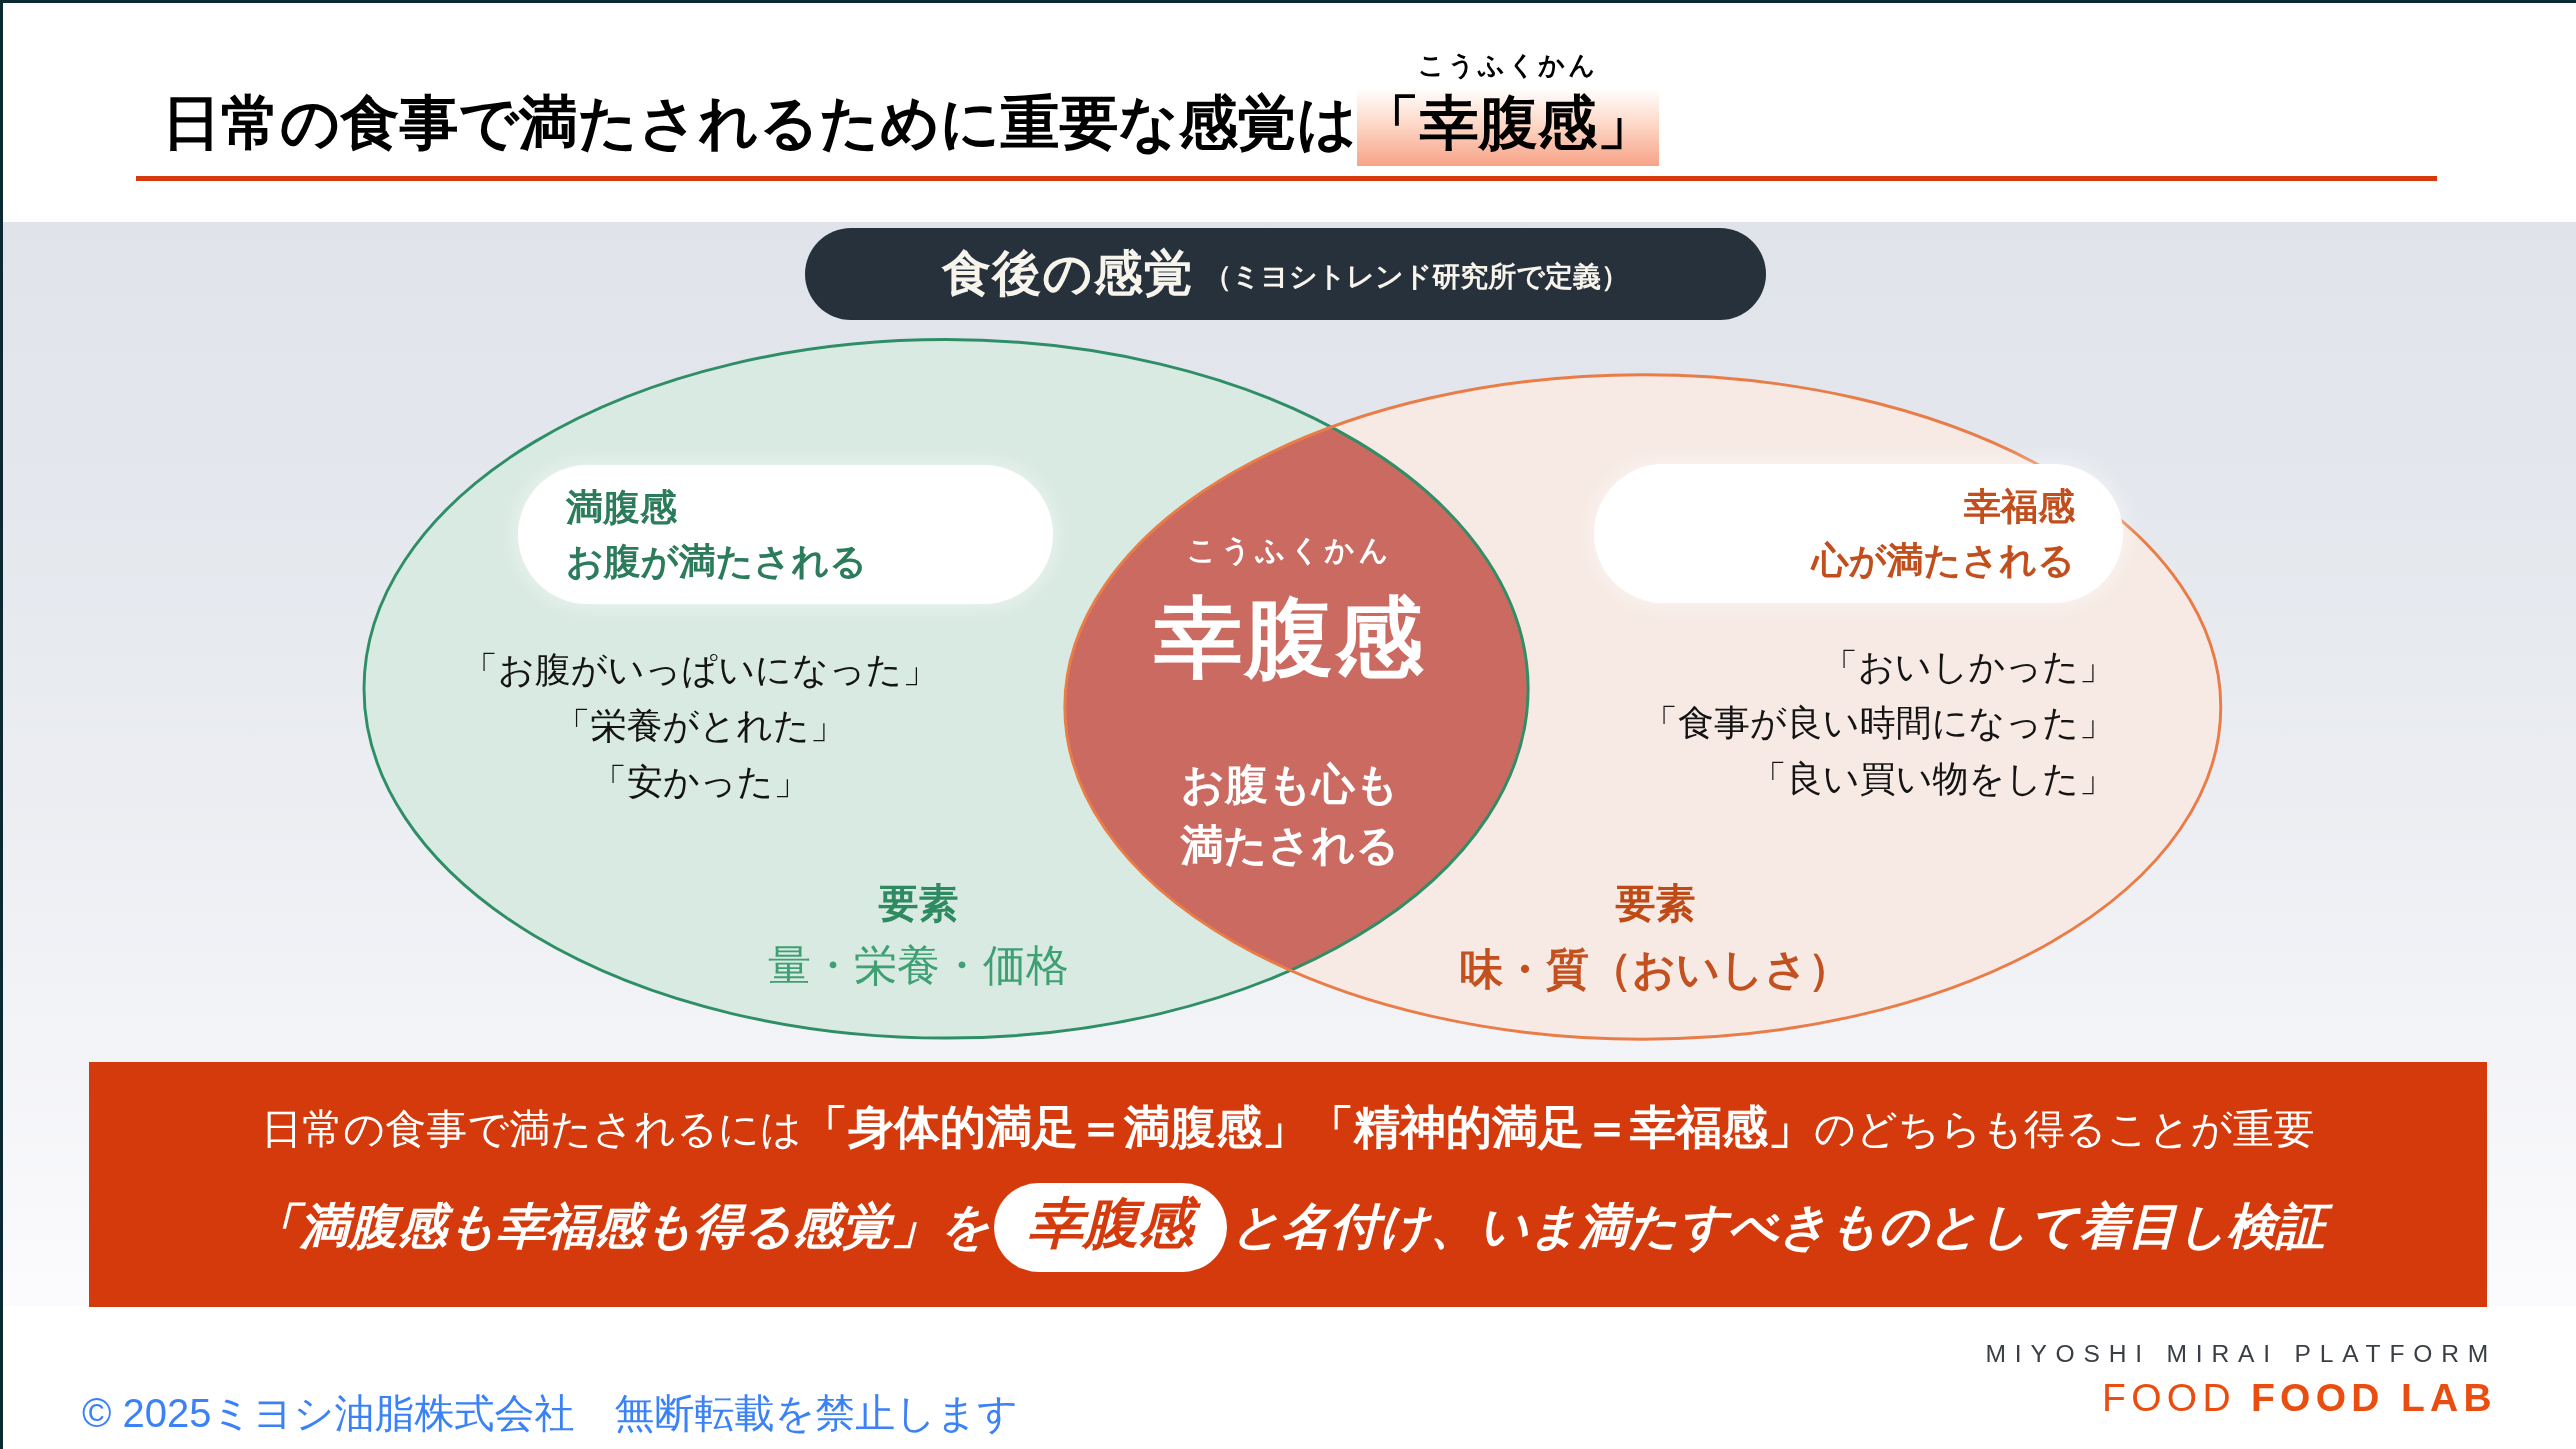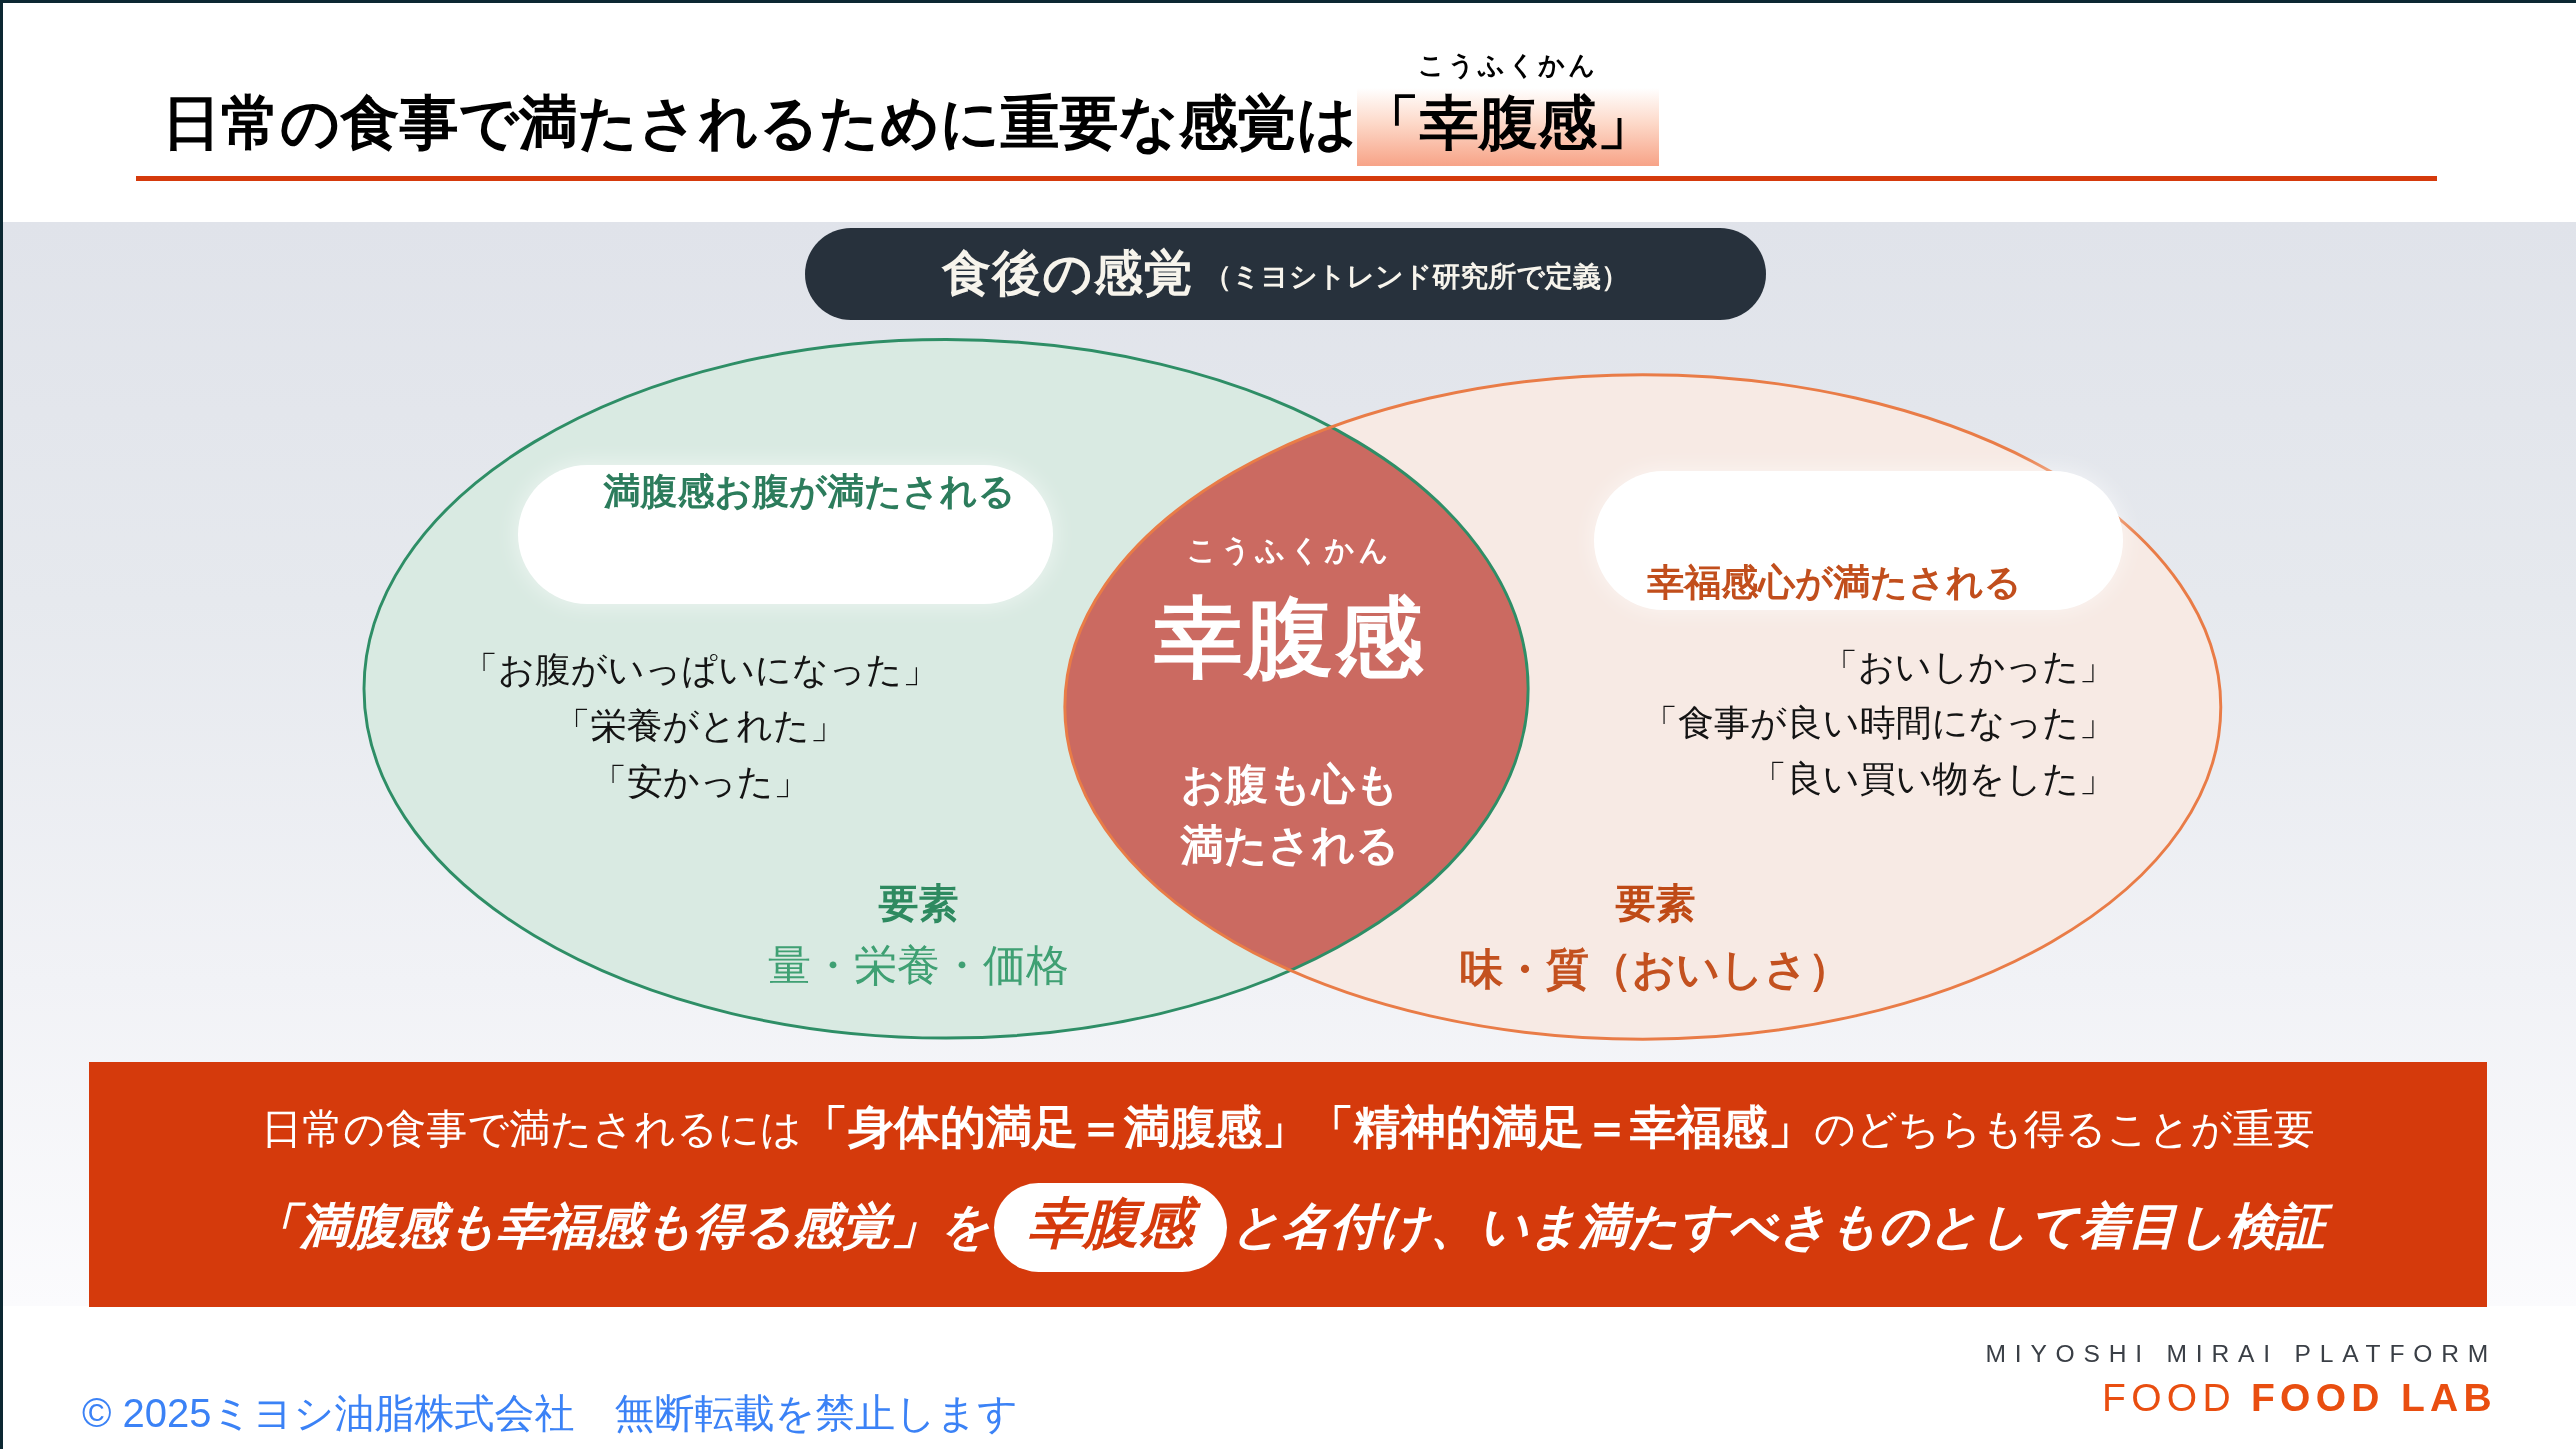--- a/index.html
+++ b/index.html
@@ -23,23 +23,23 @@
   .badge-sub  { font-size:28px; font-weight:700; color:#f7f4ec; padding-top:5.9px; }
 
   
   .content { position:absolute; left:0; top:222px; width:2576px; height:1084px;
              background:linear-gradient(180deg,#e0e3ea 0%,#e6e9ee 35%,#f1f2f6 70%,#fbfbfd 100%); }
   .venn-svg { position:absolute; left:0; top:0; width:2576px; height:1084px; }
 
   .abs { position:absolute; }
 
   
-  .pill { background:#ffffff; border-radius:70px; display:flex; justify-content:center; z-index:5; }
+  .pill { background:#ffffff; border-radius:70px; display:flex; flex-direction:column; justify-content:center; z-index:5; }
   .pill-left  { left:518px;  top:243px; width:535px; height:139px; padding-left:48px;  align-items:flex-start; box-shadow:0 0 23.4px rgba(255,255,255,.6); }
-  .pill-right { left:1594px; top:242px; width:529px; height:139px; padding-right:48px; align-items:flex-end;  box-shadow:0 0 23.4px rgba(255,255,255,.6);margin-top:7px; }
+  .pill-right { left:1594px; top:242px; width:529px; height:139px; padding-right:48px; align-items:flex-end;  box-shadow:0 0 23.4px rgba(255,255,255,.6); }
   .pill-line-green  { font-size:37px; font-weight:700; color:#2c7c5c; line-height:1.45; white-space:nowrap; }
   .pill-line-orange { font-size:37px; font-weight:700; color:#c14e1c; line-height:1.45; white-space:nowrap; }
 
   .quotes { font-size:36px; color:#141414; line-height:1.55; z-index:5; }
   .quotes-left  { left:462px;  top:420px; text-align:center; }
   .quotes-right { left:1428px; top:417px; width:687px; text-align:right; }
 
   .factors { text-align:center; z-index:5; }
   .factors-left  { left:655px; top:654px; width:527px; }
   .factors-right { left:1392px; top:654px; width:527px; }

